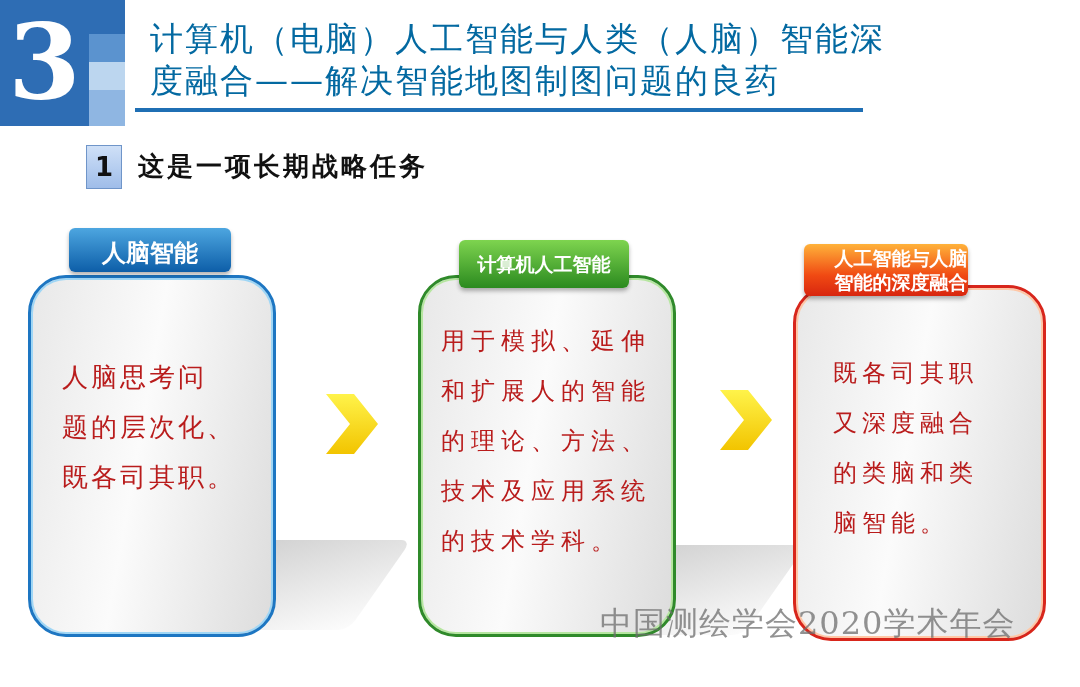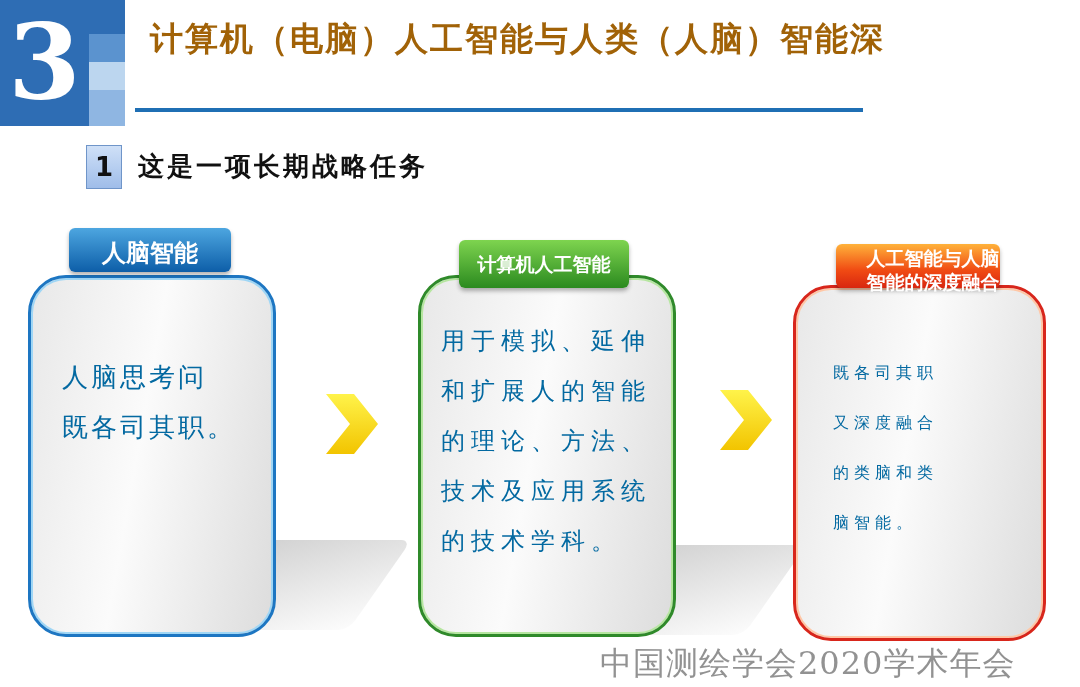--- a/index.html
+++ b/index.html
@@ -7,68 +7,70 @@
          font-family:"DejaVu Sans", sans-serif; }
   .num-block { position:absolute; left:0; top:0; width:89px; height:126px; background:#2e6db4; }
   .num-digit { position:absolute; left:0; top:0; width:89px; height:126px; color:#fff;
                font-family:"DejaVu Serif", serif; font-weight:bold; font-size:104px; line-height:126px; text-align:center; }
   .bar { position:absolute; left:89px; width:36px; }
   .bar1 { top:0; height:34px; background:#2e6db4; }
   .bar2 { top:34px; height:28px; background:#5b93cf; }
   .bar3 { top:62px; height:28px; background:#bcd6ef; }
   .bar4 { top:90px; height:36px; background:#8fb6e2; }
   .title { position:absolute; left:150px; top:18px; width:800px; font-size:33px; line-height:42px;
-           font-family:"DejaVu Serif", serif; font-weight:bold; color:#a16207; letter-spacing:2px; }
+           font-family:"DejaVu Serif", serif; font-weight:normal; color:#0369a1; letter-spacing:2px; }
   .underline { position:absolute; left:135px; top:108px; width:728px; height:4px; background:#1f6fb4; }
   .sub-badge { position:absolute; left:86px; top:145px; width:34px; height:42px;
                background:linear-gradient(#cfe0f7,#9fbde9); border:1px solid #6f95c9;
                font-size:26px; line-height:42px; text-align:center; color:#111; font-weight:bold; }
   .sub-title { position:absolute; left:138px; top:141px; font-size:26px; line-height:50px; font-weight:bold;
                font-family:"DejaVu Serif", serif; color:#111; letter-spacing:3px; }
   .shadow { position:absolute; background:linear-gradient(160deg, rgba(190,190,190,0.7), rgba(230,230,230,0.1));
             transform:skewX(-35deg); border-radius:10px; }
   .card { position:absolute; border-radius:38px; border:3px solid; box-sizing:border-box;
           background:linear-gradient(100deg,#e8e8e8 0%,#fbfbfb 45%,#dcdcdc 100%); }
   .card.blue { border-color:#1d76c2; box-shadow:0 0 0 2px #9fd6f5 inset; }
   .card.green { border-color:#2f8a2a; box-shadow:0 0 0 2px #b6e6a0 inset; }
   .card.red { border-color:#d8261b; box-shadow:0 0 0 2px #ffc7a6 inset; }
-  .card-text { position:absolute; font-size:26px; line-height:50px; color:#0369a1; letter-spacing:4px; }
+  .card-text { position:absolute; font-size:26px; line-height:50px; color:#b91c1c; letter-spacing:4px; }
   .tab { position:absolute; color:#fff; font-weight:bold; text-align:center; border-radius:6px; }
   .tab.blue { background:linear-gradient(#4da6e0,#0d5ea8); box-shadow:0 3px 4px rgba(0,0,0,0.3); }
   .tab.green { background:linear-gradient(#7ed44f,#2b8a1f); box-shadow:0 3px 4px rgba(0,0,0,0.3);text-align:center; }
   .tab.red { background:linear-gradient(#ffb23a,#f04a13 60%,#d8260f); box-shadow:0 3px 4px rgba(0,0,0,0.3); }
   .arrow { position:absolute; width:60px; height:64px; }
   .watermark { position:absolute; left:600px; top:602px; font-family:"DejaVu Serif", serif;
-               font-size:32px; color:rgba(110,110,110,0.75); letter-spacing:1px;margin-top:40px; }
+               font-size:32px; color:rgba(110,110,110,0.75); letter-spacing:1px; }
 </style>
 </head>
 <body>
 
 <div class="num-block"></div>
 <div class="num-digit">3</div>
 <div class="bar bar1"></div>
 <div class="bar bar2"></div>
 <div class="bar bar3"></div>
 <div class="bar bar4"></div>
 
 <div class="title">
   <div>计算机（电脑）人工智能与人类（人脑）智能深</div>
+  <div>度融合——解决智能地图制图问题的良药</div>
 </div>
 <div class="underline"></div>
 
 <div class="sub-badge">1</div>
 <div class="sub-title">这是一项长期战略任务</div>
 
 <div class="shadow" style="left:230px; top:540px; width:150px; height:90px;"></div>
 <div class="shadow" style="left:625px; top:545px; width:150px; height:90px;"></div>
 
 <div class="card blue" style="left:28px; top:275px; width:248px; height:362px;"></div>
 <div class="tab blue" style="left:69px; top:228px; width:162px; height:44px; font-size:24px; line-height:50px;">人脑智能</div>
 <div class="card-text" style="left:62px; top:352px; width:200px; letter-spacing:3px;">
   <div>人脑思考问</div>
+  <div>题的层次化、</div>
   <div>既各司其职。</div>
 </div>
 
 <svg class="arrow" style="left:322px; top:392px;" viewBox="0 0 60 64">
   <defs>
       <linearGradient id="ag" x1="0" y1="0" x2="0" y2="1">
         <stop offset="0" stop-color="#fff34a"></stop>
         <stop offset="1" stop-color="#f2c400"></stop>
       </linearGradient>
     </defs>
@@ -83,24 +85,24 @@
   <div>的理论、方法、</div>
   <div>技术及应用系统</div>
   <div>的技术学科。</div>
 </div>
 
 <svg class="arrow" style="left:716px; top:388px;" viewBox="0 0 60 64">
   <polygon points="4,2 32,2 56,32 32,62 4,62 28,32" fill="url(#ag)"></polygon>
 </svg>
 
 <div class="card red" style="left:793px; top:285px; width:253px; height:356px;"></div>
-<div class="tab red" style="left:836px; top:244px; width:164px; height:44px; font-size:19px; line-height:24px; padding-top:2px; box-sizing:border-box;padding-left:30px;">
+<div class="tab red" style="left:804px; top:244px; width:164px; height:52px; font-size:19px; line-height:24px; padding-top:2px; box-sizing:border-box;padding-left:30px;">
   <div>人工智能与人脑</div>
   <div>智能的深度融合</div>
 </div>
-<div class="card-text" style="left:833px; top:348px; width:200px; font-size:16px; line-height:50px; letter-spacing:5px;">
+<div class="card-text" style="left:833px; top:348px; width:200px; font-size:24px; line-height:50px; letter-spacing:5px;">
   <div>既各司其职</div>
   <div>又深度融合</div>
   <div>的类脑和类</div>
   <div>脑智能。</div>
 </div>
 
 <div class="watermark">中国测绘学会2020学术年会</div>
 
 </body></html>

